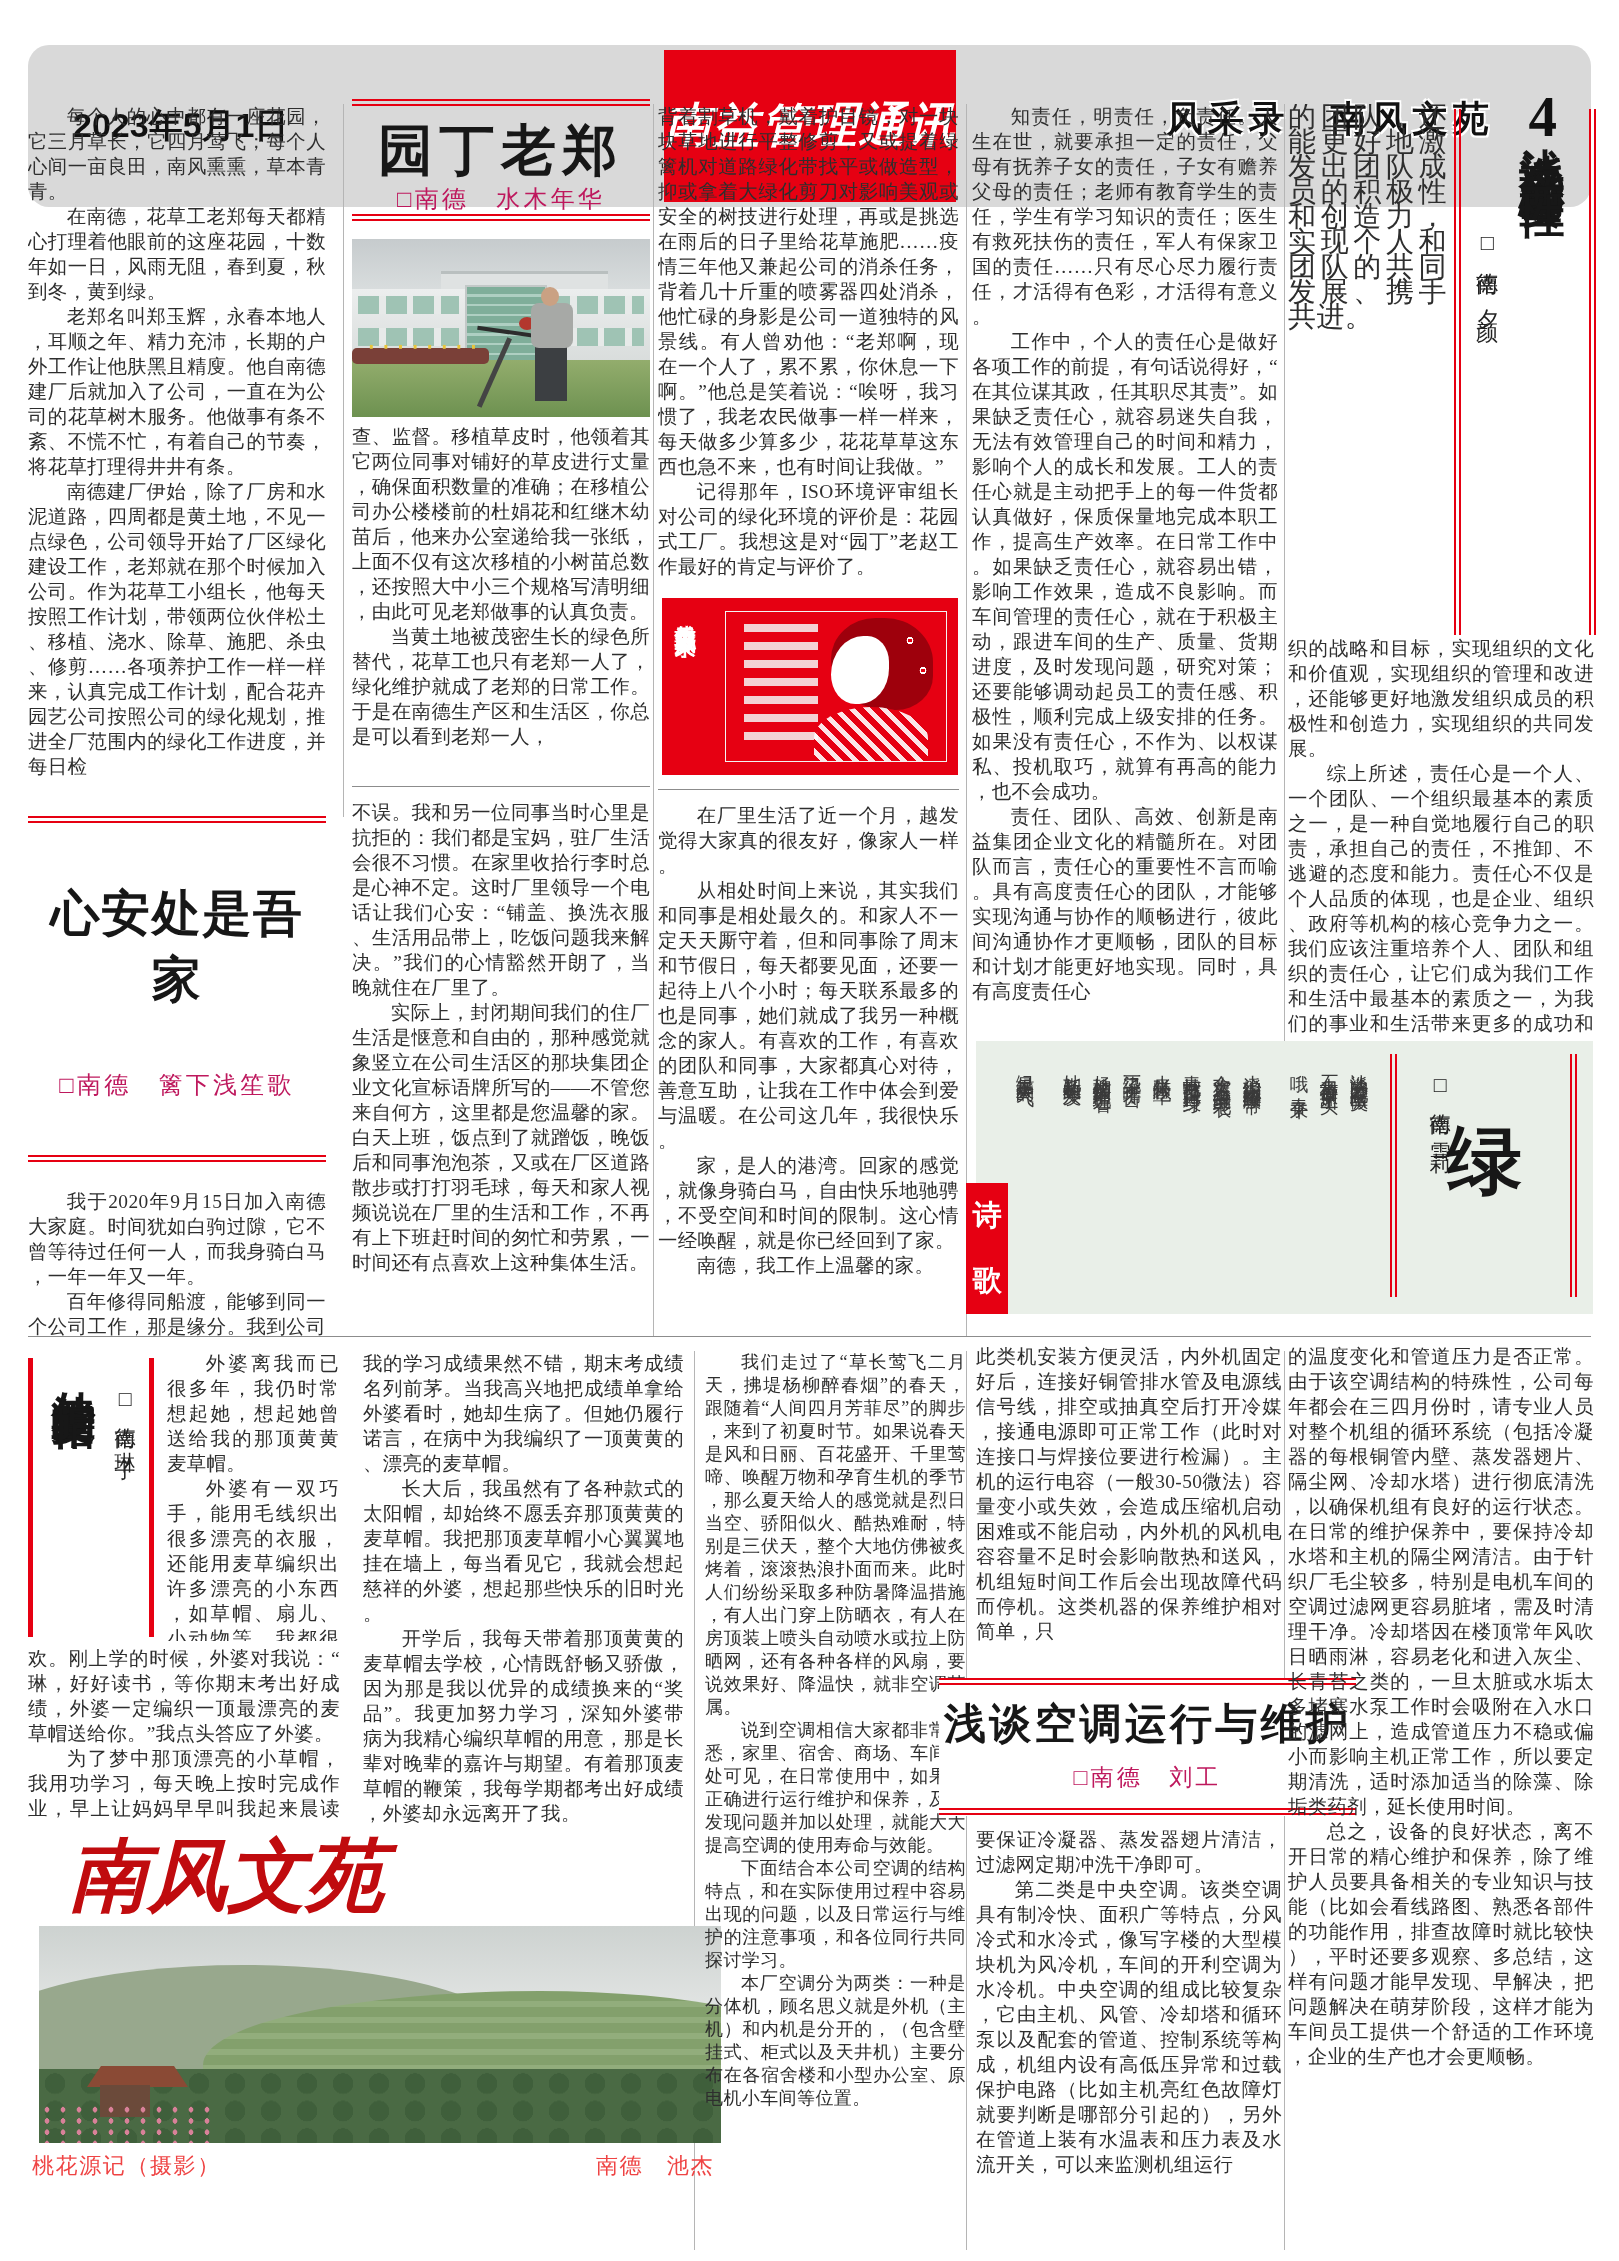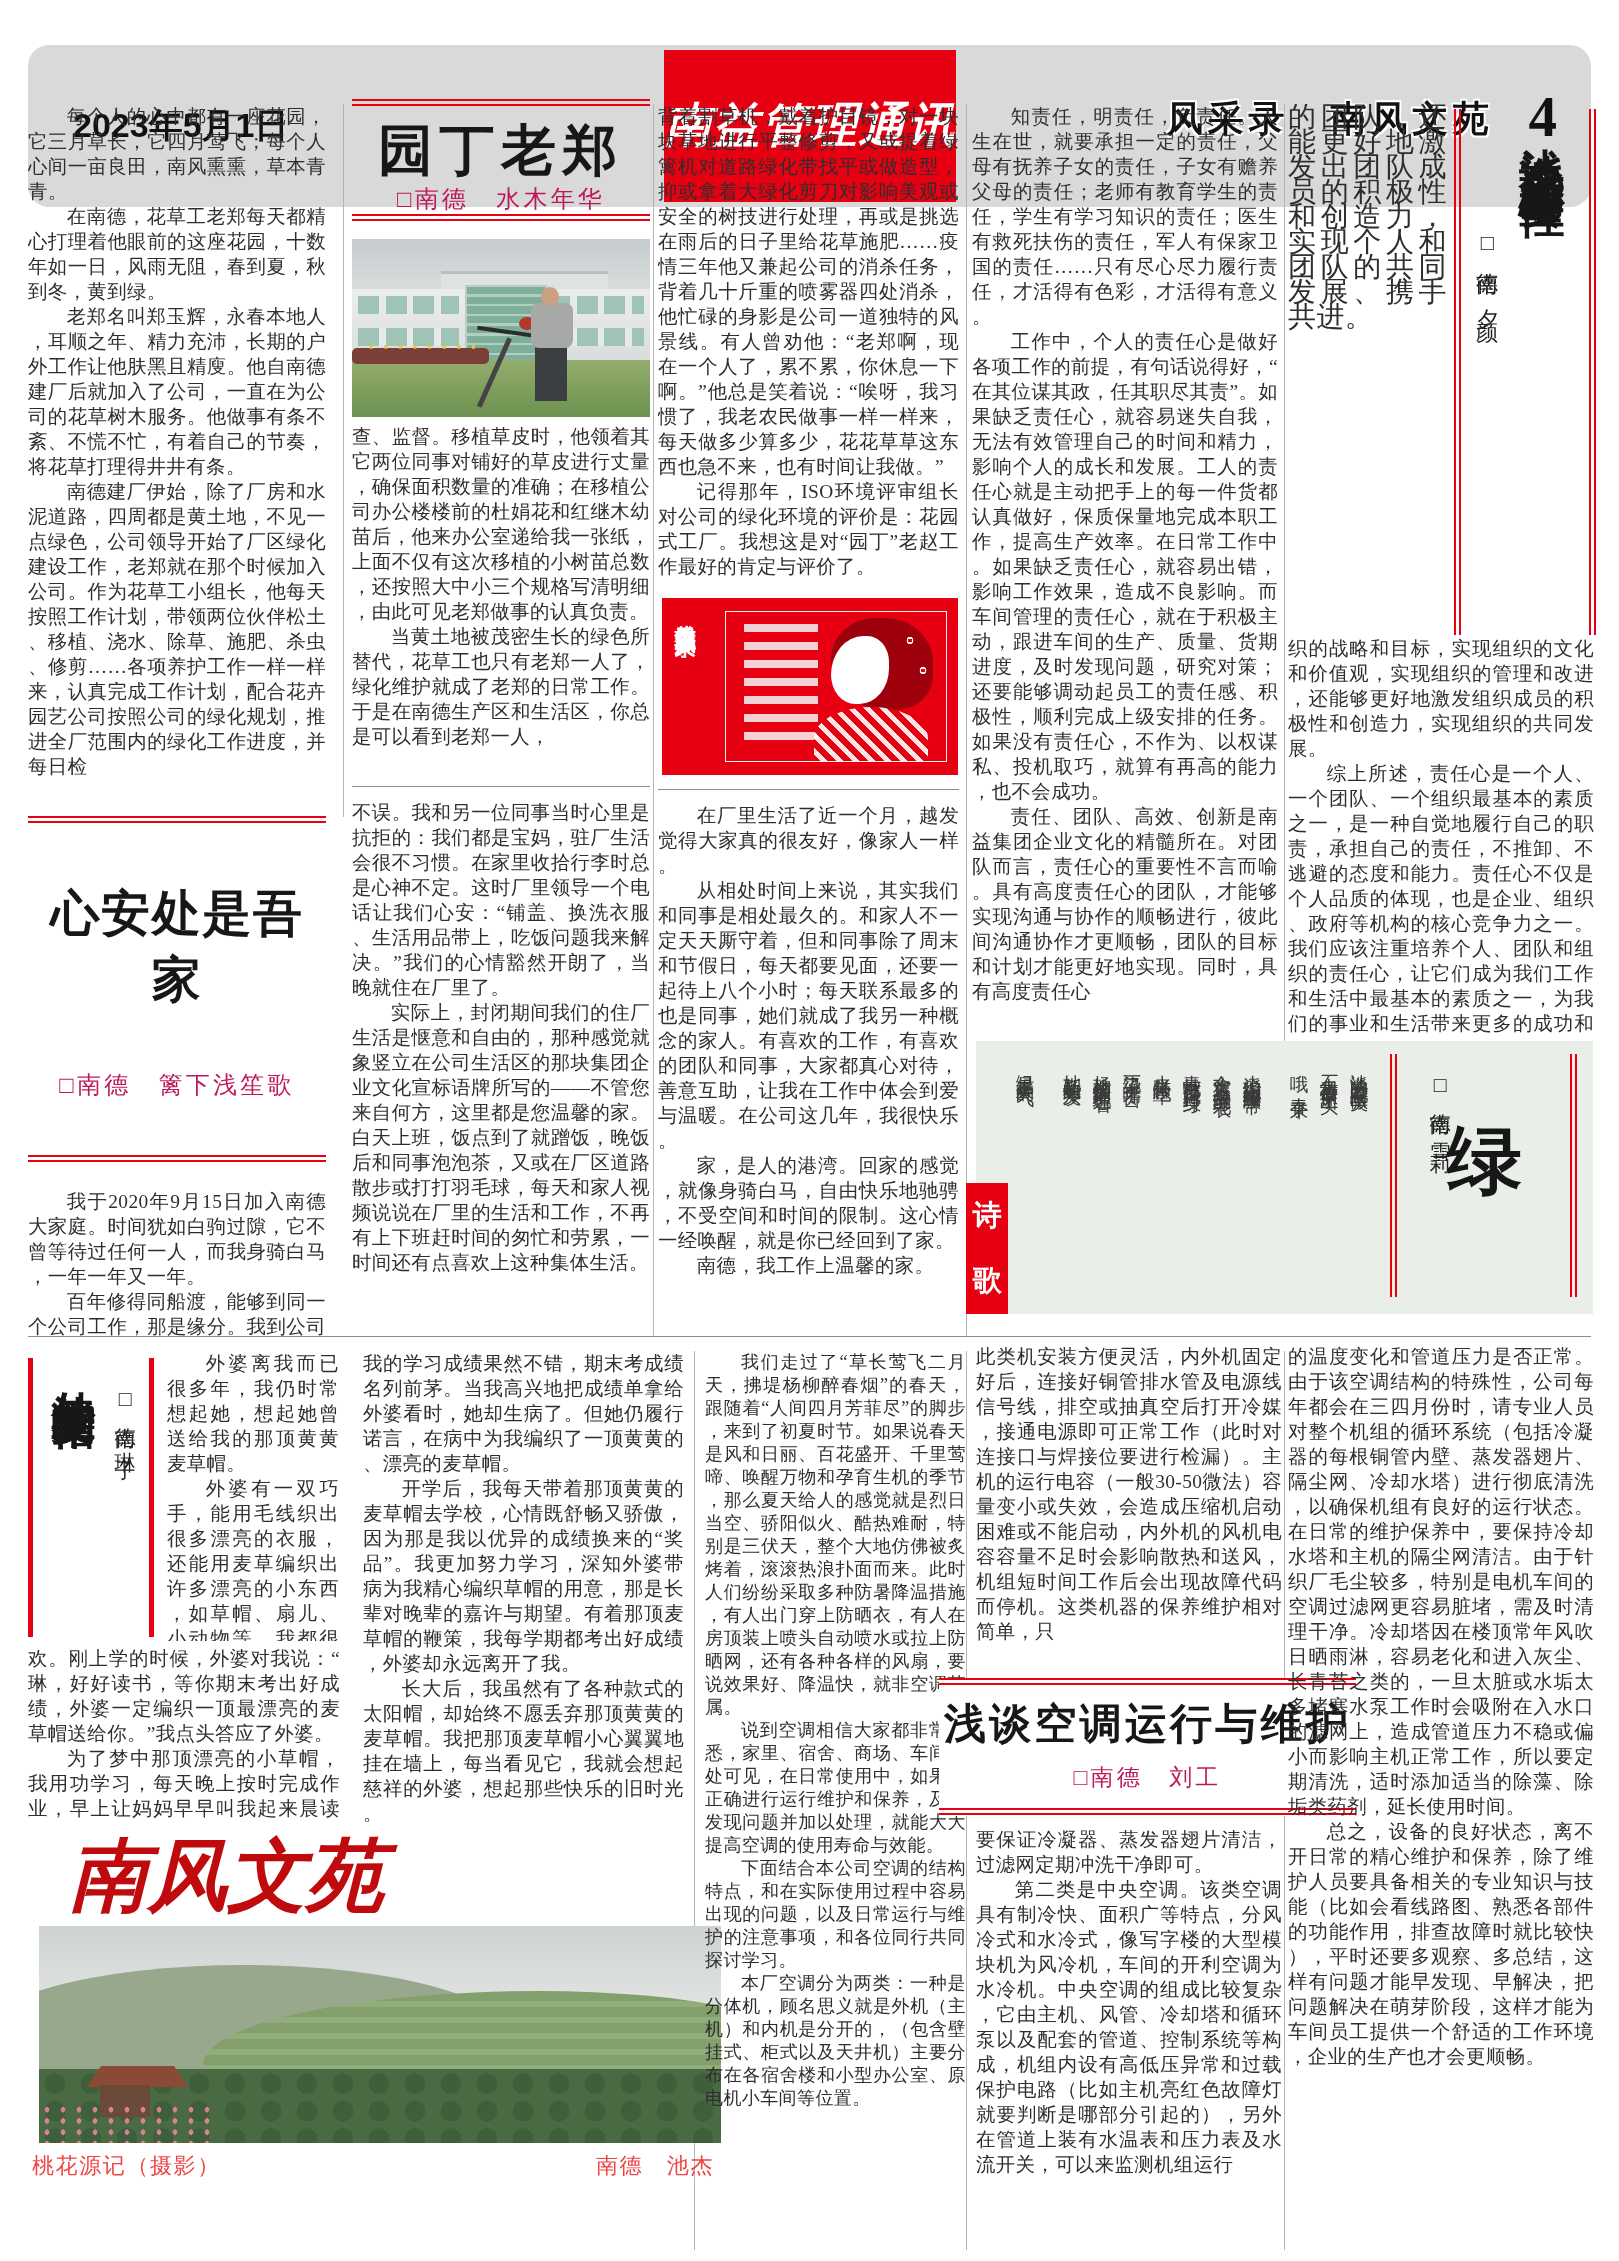--- a/index.html
+++ b/index.html
@@ -277,22 +277,22 @@
         <p>外婆离我而已很多年，我仍时常想起她，想起她曾送给我的那顶黄黄麦草帽。</p>
         <p>外婆有一双巧手，能用毛线织出很多漂亮的衣服，还能用麦草编织出许多漂亮的小东西，如草帽、扇儿、小动物等，我都很喜</p>
       </div>
   </div>
   <div class="txt cont" style="left:28px;top:1646px;width:312px;height:186px;">
       <p>欢。刚上学的时候，外婆对我说：“琳，好好读书，等你期末考出好成绩，外婆一定编织一顶最漂亮的麦草帽送给你。”我点头答应了外婆。</p>
       <p>为了梦中那顶漂亮的小草帽，我用功学习，每天晚上按时完成作业，早上让妈妈早早叫我起来晨读。</p>
     </div>
   <div class="txt cont" style="left:363px;top:1351px;width:321px;height:481px;">
       <p>我的学习成绩果然不错，期末考成绩名列前茅。当我高兴地把成绩单拿给外婆看时，她却生病了。但她仍履行诺言，在病中为我编织了一顶黄黄的、漂亮的麦草帽。</p>
+      <p>长大后，我虽然有了各种款式的太阳帽，却始终不愿丢弃那顶黄黄的麦草帽。我把那顶麦草帽小心翼翼地挂在墙上，每当看见它，我就会想起慈祥的外婆，想起那些快乐的旧时光。</p>
       <p>开学后，我每天带着那顶黄黄的麦草帽去学校，心情既舒畅又骄傲，因为那是我以优异的成绩换来的“奖品”。我更加努力学习，深知外婆带病为我精心编织草帽的用意，那是长辈对晚辈的嘉许与期望。有着那顶麦草帽的鞭策，我每学期都考出好成绩，外婆却永远离开了我。</p>
-      <p>长大后，我虽然有了各种款式的太阳帽，却始终不愿丢弃那顶黄黄的麦草帽。我把那顶麦草帽小心翼翼地挂在墙上，每当看见它，我就会想起慈祥的外婆，想起那些快乐的旧时光。</p>
     </div>
 
   <div class="wenyuan">
     <span>南风文苑</span>
   </div>
   <div class="photo2">
     <div class="p2-sky"></div>
     <div class="p2-hill-far"></div>
     <div class="p2-hill-mid"></div>
     <div class="p2-trees"></div>

